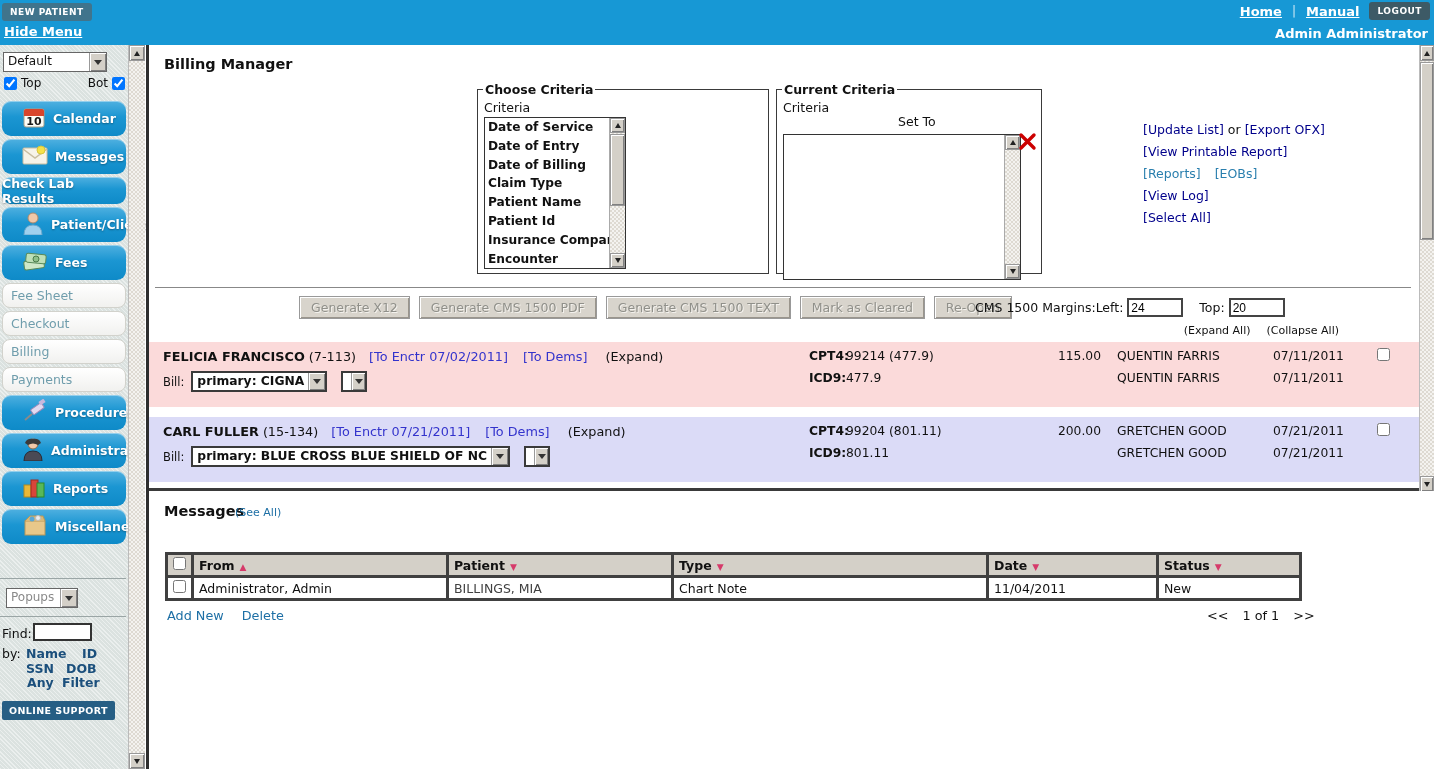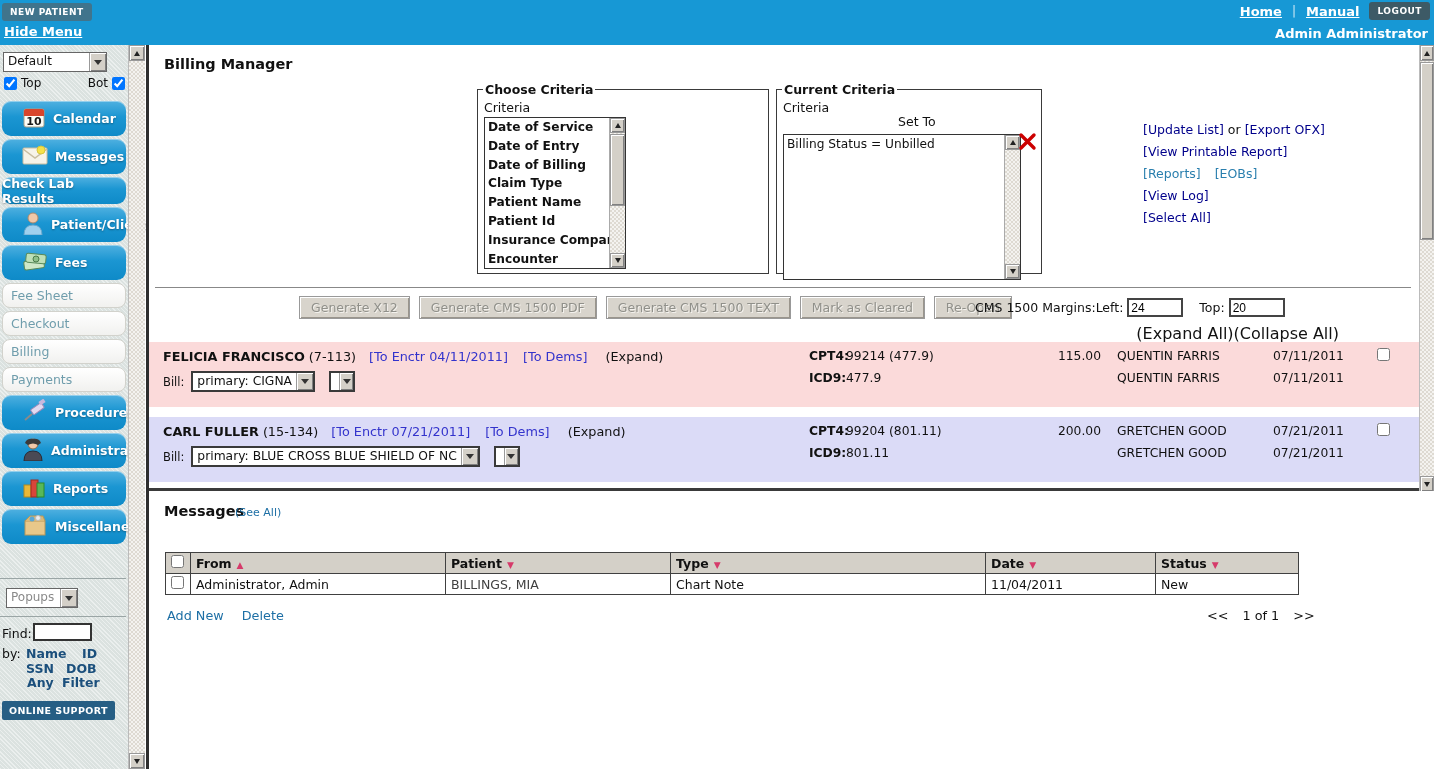--- a/index.html
+++ b/index.html
@@ -75,44 +75,44 @@
   .links-col { position:absolute; left:994px; top:74px; line-height:22px; font-size:12.5px; white-space:nowrap; }
   .lnk-navy { color:#00008b; cursor:pointer; }
   .lnk-teal { color:#2a7fae; cursor:pointer; }
   .main-hr { position:absolute; left:6px; top:242px; width:1256px; border-top:1px solid #888; }
   .toolbar { position:absolute; left:150px; top:251px; display:flex; gap:9px; }
   .btn-dis { background:#d8d4cc; color:#90908a; border:1px solid #999; text-shadow:1px 1px 0 #f4f2ee;
              box-shadow:inset 1px 1px 0 #fff, inset -1px -1px 0 #9a958c; padding:3px 11px; font-size:12.5px;
              font-family:"DejaVu Sans",sans-serif; }
   .margins-grp { position:absolute; left:826px; top:253px; display:flex; align-items:center; font-size:12.5px; }
   .m-input { width:56px; height:19px; border:2px solid #444; font-size:12px; padding:0 2px; margin-left:4px; }
-  .expand-line { position:absolute; right:80px; top:279px; font-size:16px; display:flex; }
+  .expand-line { position:absolute; right:80px; top:279px; font-size:11px; display:flex; gap:16px; }
   .exp-lnk { cursor:pointer; }
   
   .bill-row { position:absolute; left:0; width:1270px; height:65px; }
   .row-pink { top:297px; background:#fbdada; }
   .row-lav  { top:372px; background:#dbdbf7; }
   .br-name { position:absolute; left:14px; top:7px; font-size:12.8px; white-space:nowrap; }
   .br-name b { font-weight:bold; }
   .lnk-indigo { color:#3333cc; cursor:pointer; }
   .br-bill { position:absolute; left:14px; top:29px; display:flex; align-items:center; font-size:12.5px; }
   .bill-select { display:flex; align-items:stretch; background:#fff; border:2px solid #3a3a3a; height:21px; margin-left:7px; cursor:pointer; }
-  .bill-select .val { padding:1px 4px; font-size:12.3px; white-space:nowrap; }
+  .bill-select .val { padding:1px 4px; font-size:12.3px; white-space:nowrap;font-weight:bold; }
   .mini-select { width:26px; margin-left:14px; }
   .br-cpt-lbl { position:absolute; left:660px; font-weight:bold; font-size:12.3px; }
   .br-val { position:absolute; font-size:12.3px; white-space:nowrap; }
   .br-amount { position:absolute; left:880px; width:72px; text-align:right; font-size:12.3px; }
   .br-check { position:absolute; left:1228px; top:6px; width:13px; height:13px; }
   .t7 { top:7px; } .t29 { top:29px; }
   
   .messages { position:absolute; left:149px; top:491px; width:1285px; height:278px; background:#fff; }
   .msg-title { position:absolute; left:15px; top:12px; font-size:14.5px; font-weight:bold; }
   .see-all { position:absolute; left:86px; top:15px; font-size:11px; color:#1d6fa5; cursor:pointer; }
   .msg-table { position:absolute; left:16px; top:61px; border-collapse:collapse; table-layout:fixed; }
-  .msg-table th, .msg-table td { border:1px solid #404040; font-size:12.5px; padding:2px 5px; text-align:left;
+  .msg-table th, .msg-table td { border:3px solid #404040; font-size:12.5px; padding:2px 5px; text-align:left;
                                  white-space:nowrap; overflow:hidden; height:21px; }
   .msg-table th { background:#d4d0c8; font-weight:bold; }
   .sort-arrow { color:#d63a6a; font-size:9px; margin-left:5px; }
   .patient-link { color:#404040; cursor:pointer; }
   .msg-actions { position:absolute; left:18px; top:117px; display:flex; gap:18px; font-size:12.8px; }
   .act-lnk { color:#1d6fa5; cursor:pointer; }
   .pager { position:absolute; left:1058px; top:117px; display:flex; gap:14px; font-size:12.8px; align-items:center; }
   .pager .pg { cursor:pointer; }
 </style>
 </head>
@@ -297,21 +297,20 @@
           </div>
       </div>
     </div>
   </fieldset>
 
   <fieldset class="fs-current">
     <legend>Current Criteria</legend>
     <span class="col-label">Criteria</span>
     <span class="col-label" style="position:absolute;left:120px;top:16px">Set To</span>
     <div class="listbox lb-current">
-      <div class="lb-item">Billing Status = Unbilled</div>
       <div class="lb-sbar">
         <div class="sb-btn" style="top:0;height:15px">
             <span class="tri-sm-up"></span>
           </div>
         <div class="sb-btn" style="bottom:0;height:15px">
             <span class="tri-sm-dn"></span>
           </div>
       </div>
     </div>
     <span class="remove-x">
@@ -354,21 +353,21 @@
   </div>
   <div class="expand-line">
     <span class="exp-lnk">(Expand All)</span>
     <span class="exp-lnk">(Collapse All)</span>
   </div>
 
   <div class="bill-row row-pink">
     <div class="br-name">
       <b>FELICIA FRANCISCO</b>
       <span>(7-113)</span>
-      <span class="lnk-indigo" style="margin-left:9px">[To Enctr 04/11/2011]</span>
+      <span class="lnk-indigo" style="margin-left:9px">[To Enctr 07/02/2011]</span>
       <span class="lnk-indigo" style="margin-left:11px">[To Dems]</span>
       <span style="margin-left:14px" class="exp-lnk">(Expand)</span>
     </div>
     <span class="br-cpt-lbl t7">CPT4:</span>
     <span class="br-val t7" style="left:697px">99214 (477.9)</span>
     <span class="br-amount t7">115.00</span>
     <span class="br-val t7" style="left:968px">QUENTIN FARRIS</span>
     <span class="br-val t7" style="left:1124px">07/11/2011</span>
     <input type="checkbox" class="br-check" style="">
     <div class="br-bill">

